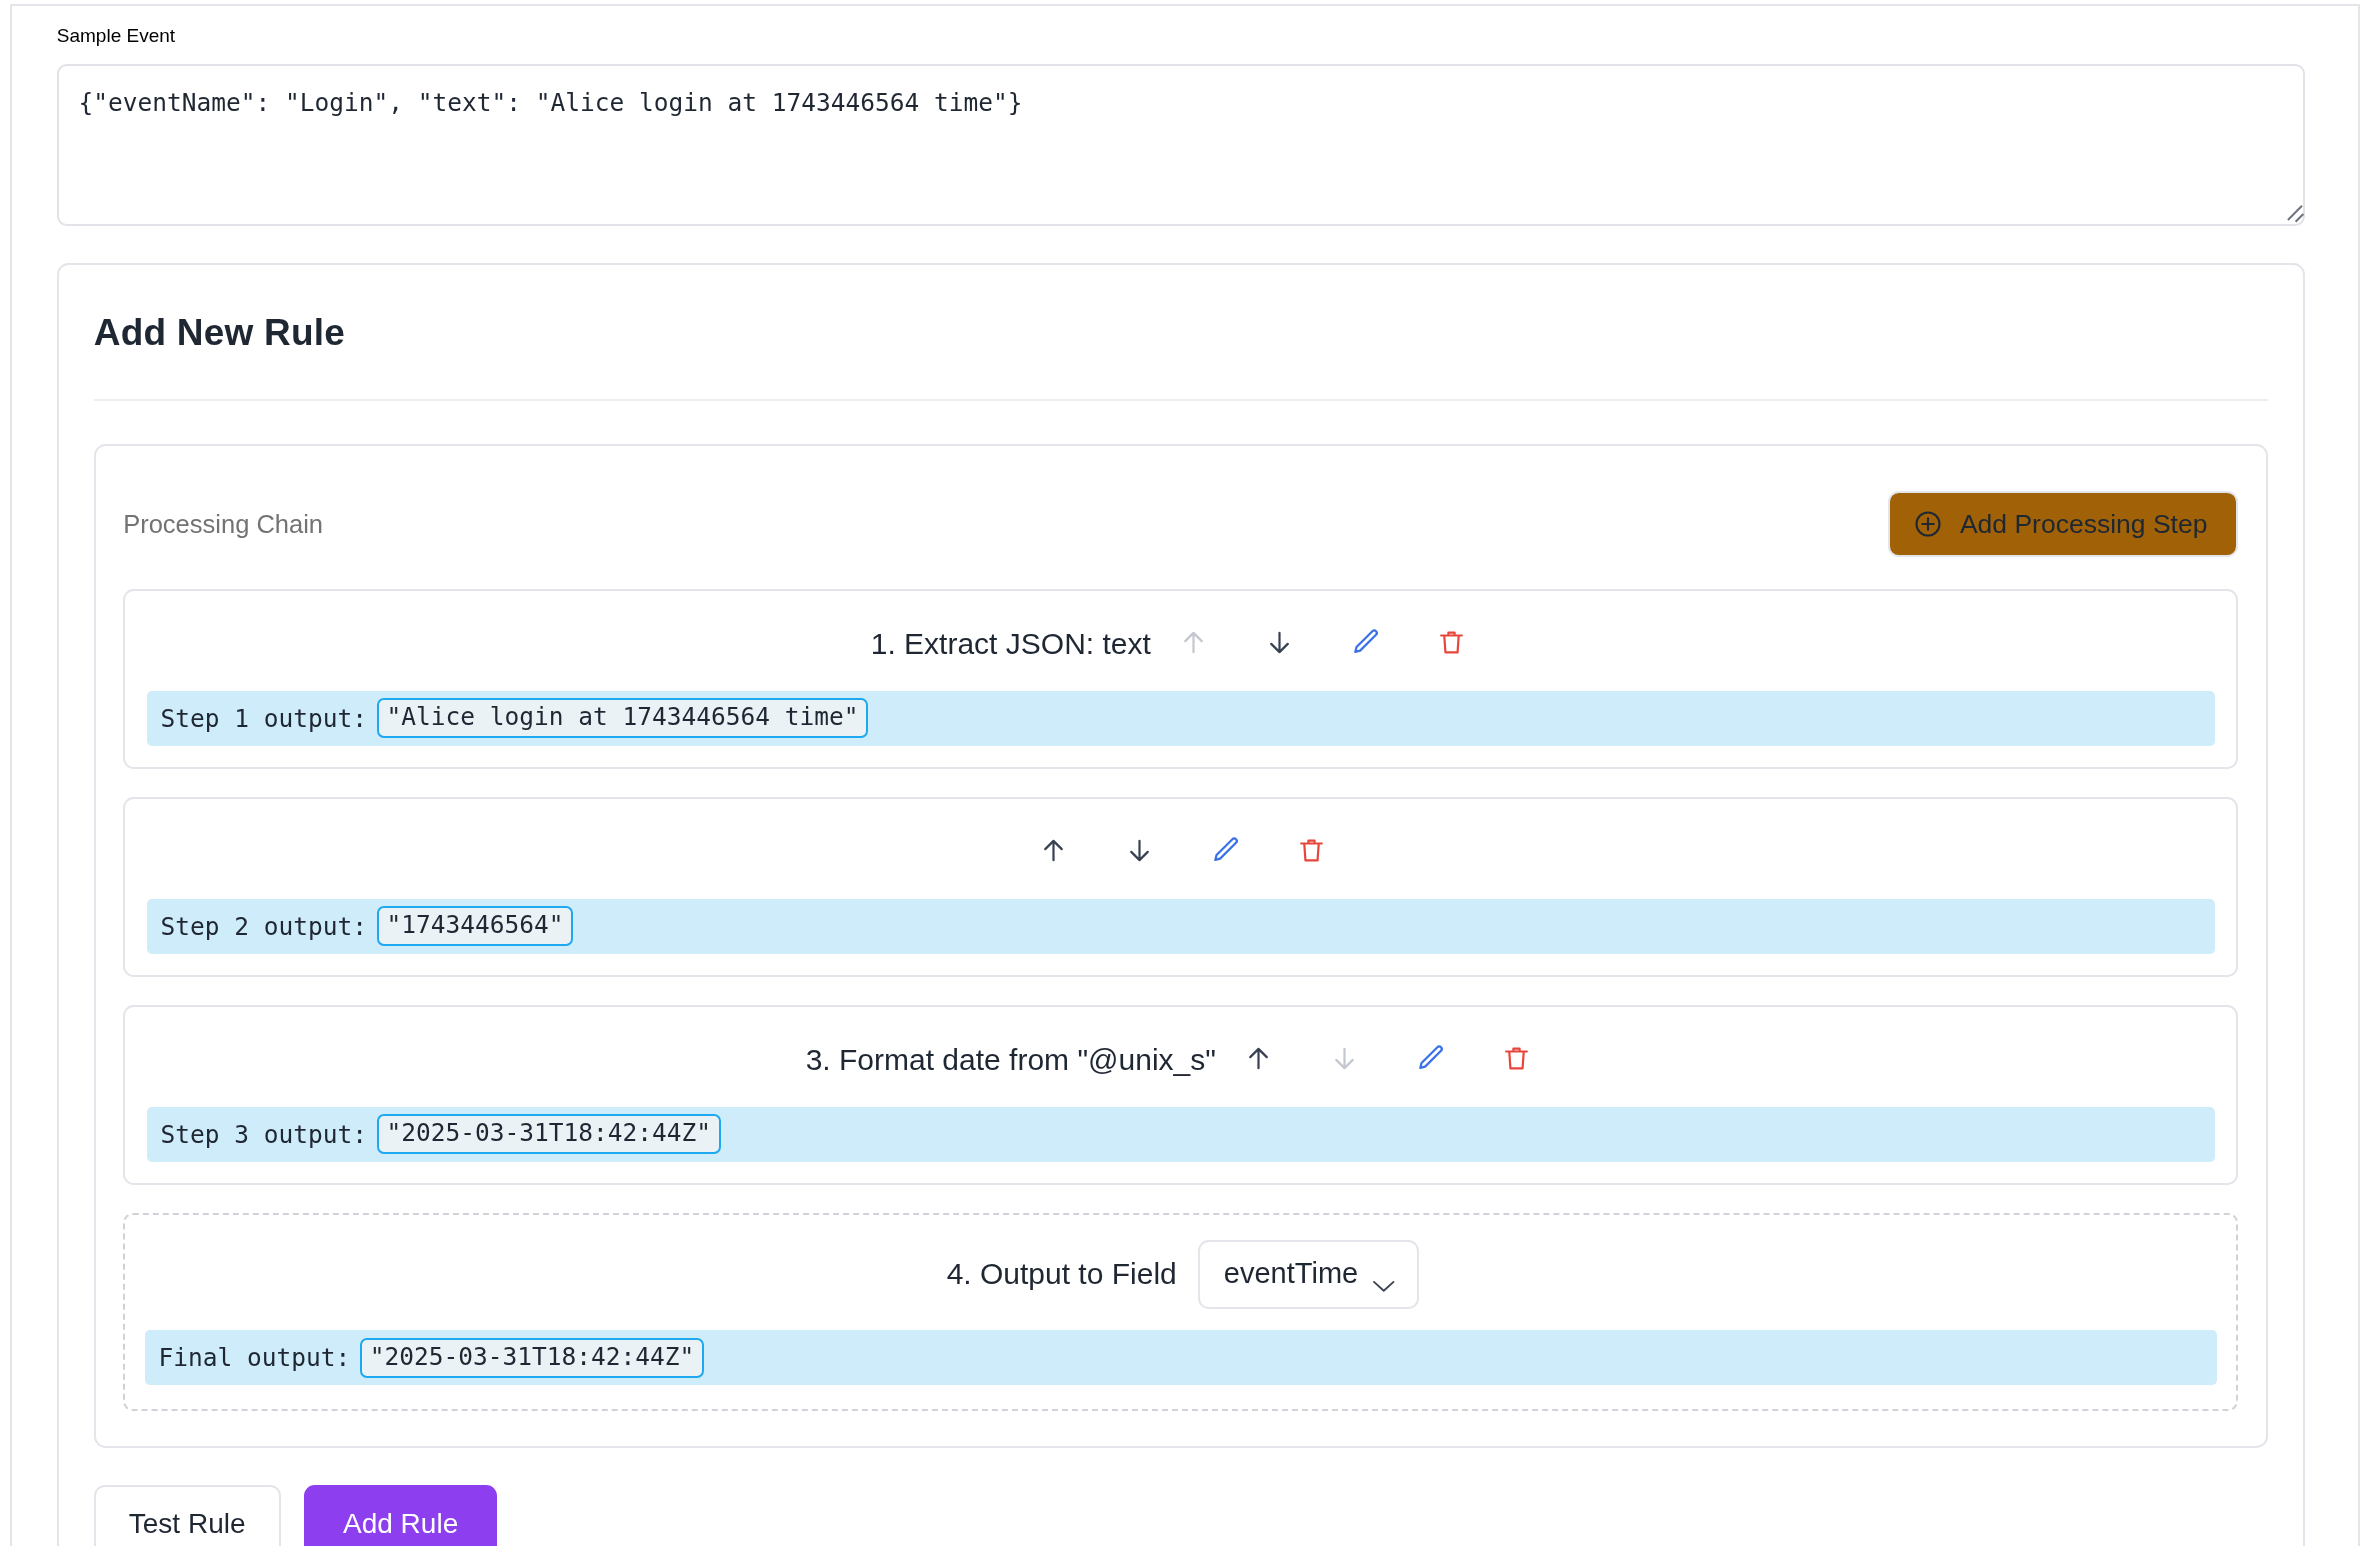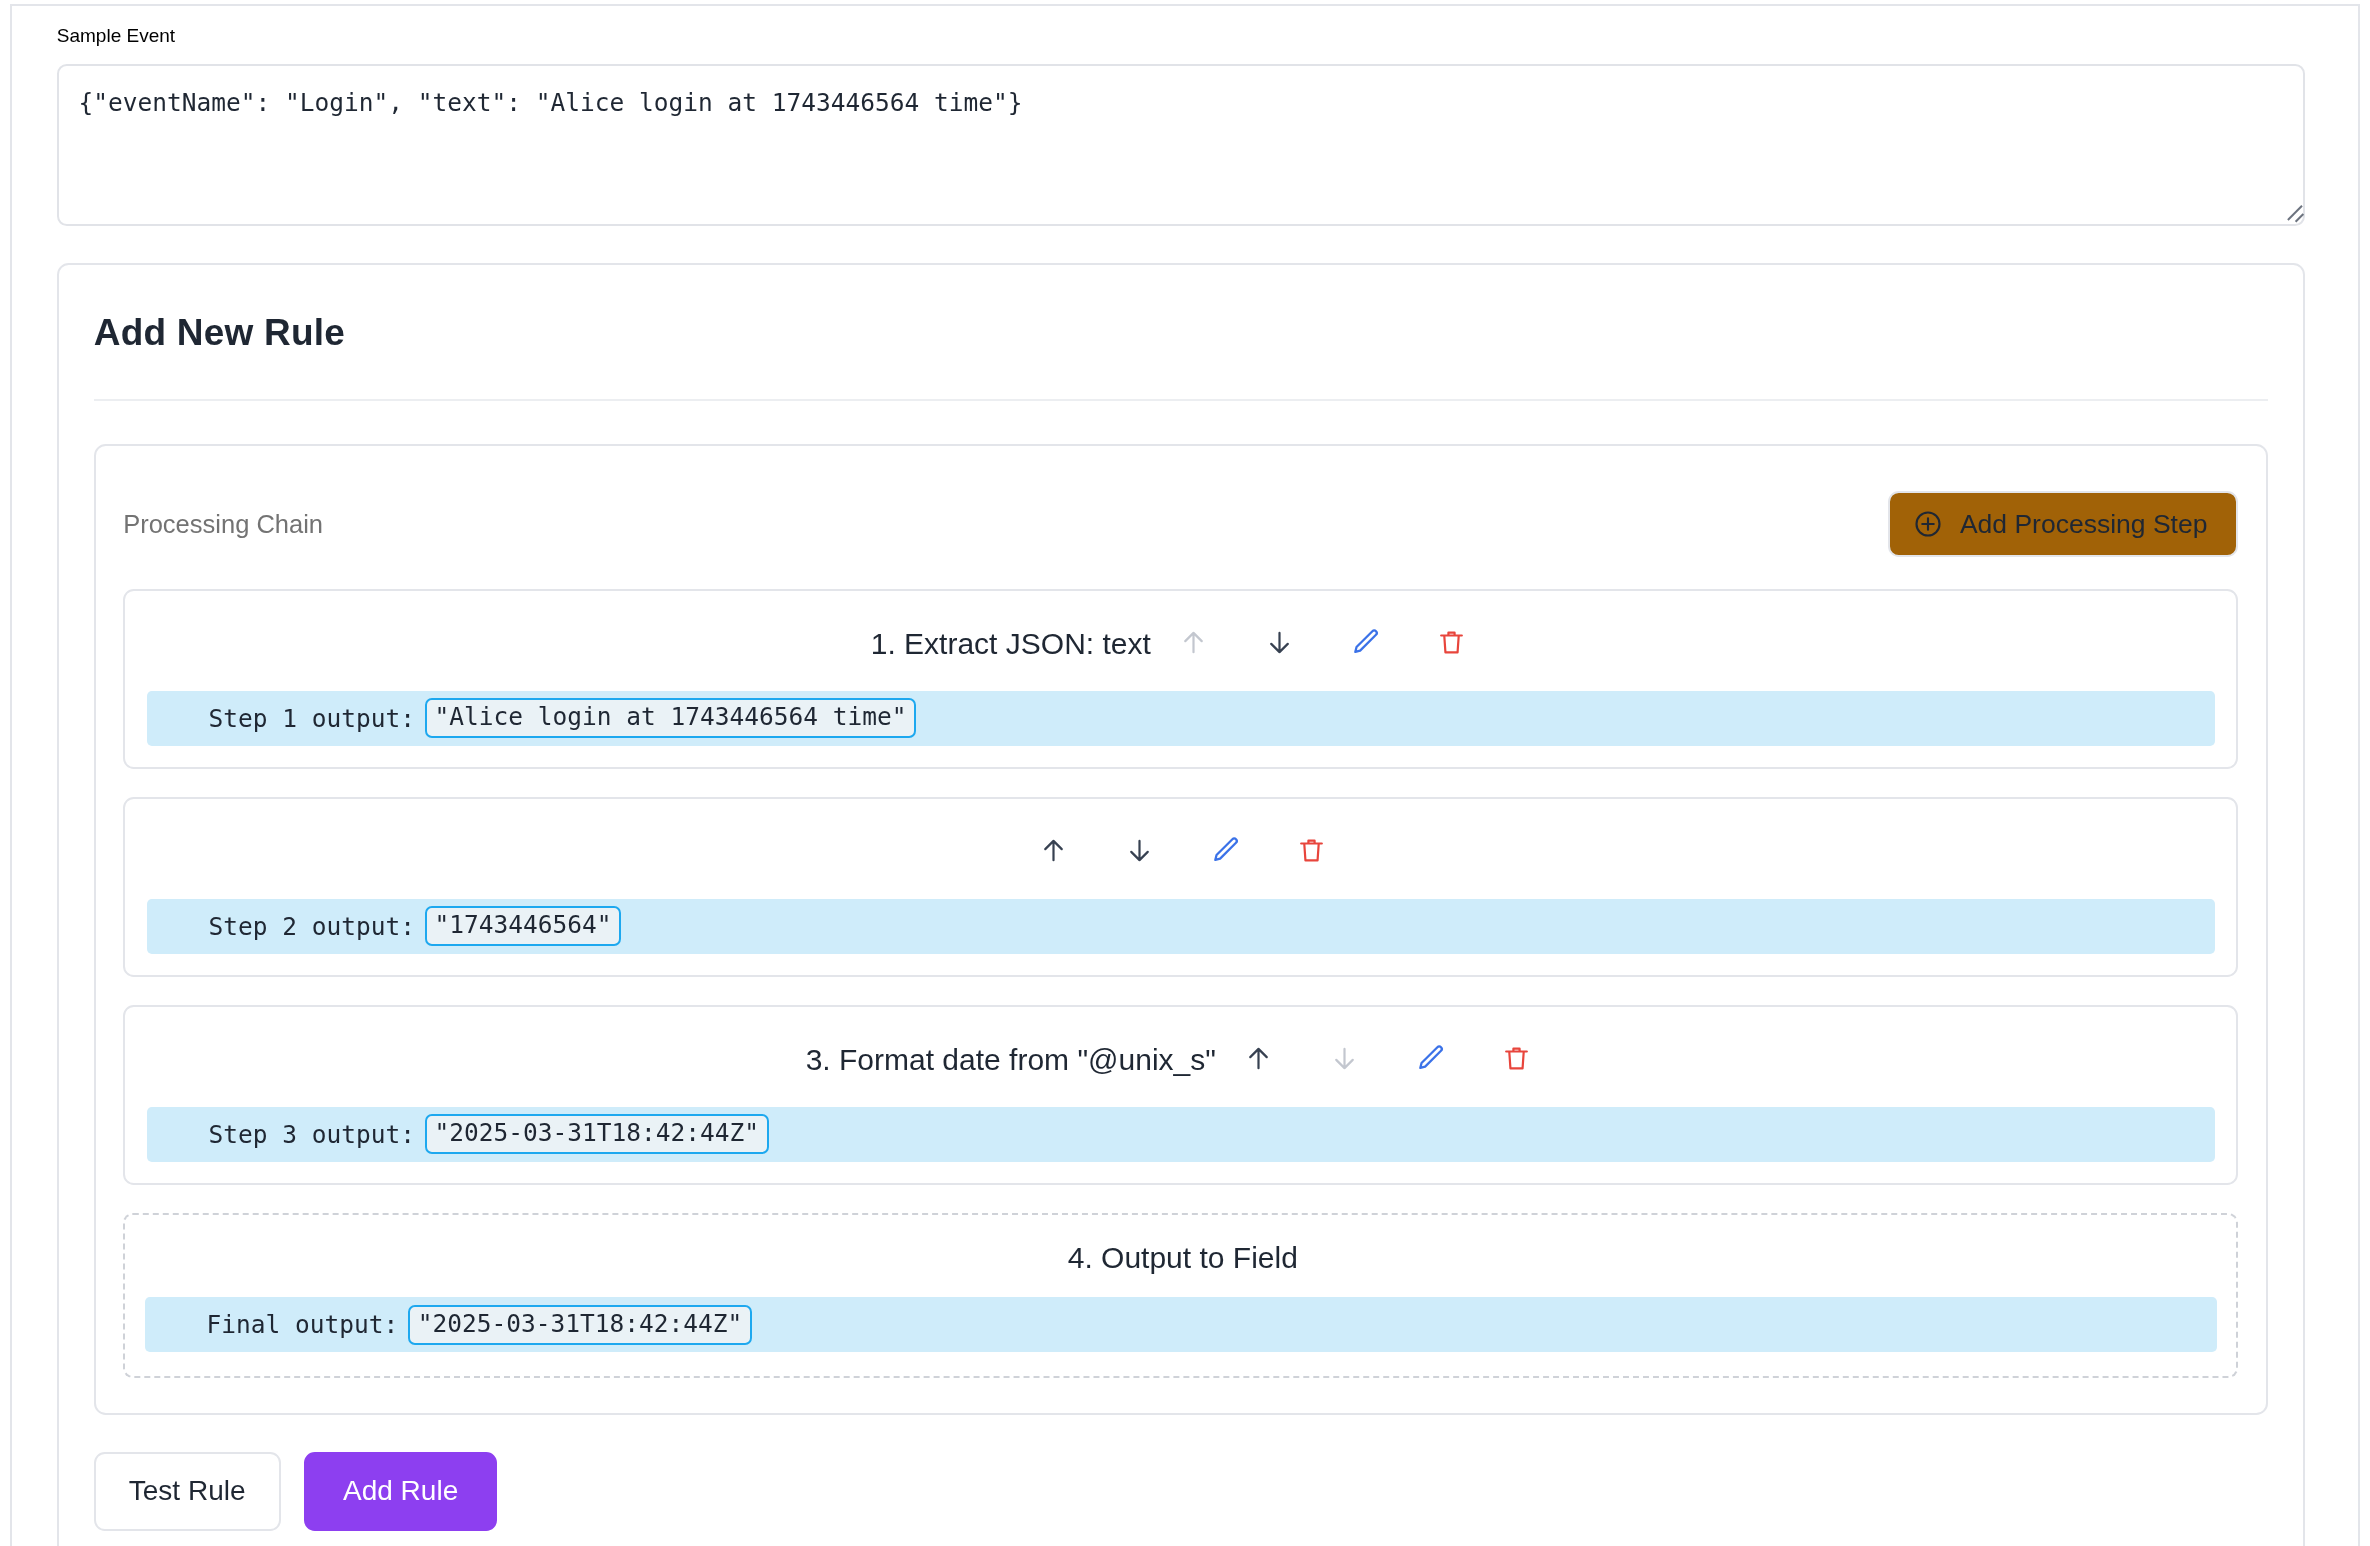--- a/index.html
+++ b/index.html
@@ -199,21 +199,20 @@
     display: flex;
     align-items: center;
     padding: 0 13.7px;
     gap: 9.8px;
   }
   .out-label {
     font-family: "DejaVu Sans Mono", "Liberation Mono", monospace;
     font-size: 24.5px;
     color: #1f2733;
     white-space: pre;
-    margin-left: 48px;
   }
   .out-value {
     font-family: "DejaVu Sans Mono", "Liberation Mono", monospace;
     font-size: 24.5px;
     color: #1f2733;
     background: #eaf2f6;
     border: 2px solid #1da8ef;
     border-radius: 6.9px;
     padding: 2.9px 7.8px 4.9px 7.8px;
     white-space: pre;
@@ -414,20 +413,28 @@
             <div class="out-bar">
               <span class="out-label">Step 3 output:</span>
               <span class="out-value">"2025-03-31T18:42:44Z"</span>
             </div>
           </div>
 
           <div class="step final">
             <div class="step-top">
               <div class="step-top-left">
                 <div class="step-title">4. Output to Field</div>
+                <div class="select-box">
+                  <span>eventTime</span>
+                  <span class="chev">
+                    <svg viewBox="0 0 24 14" width="23.5" height="13.7" fill="none" stroke="#3d4450" stroke-width="1.9" stroke-linecap="round" stroke-linejoin="round">
+                        <path d="M2 3l10 9 10-9"></path>
+                      </svg>
+                  </span>
+                </div>
               </div>
             </div>
             <div class="out-bar">
               <span class="out-label">Final output:</span>
               <span class="out-value">"2025-03-31T18:42:44Z"</span>
             </div>
           </div>
 
         </div>
       </div>

